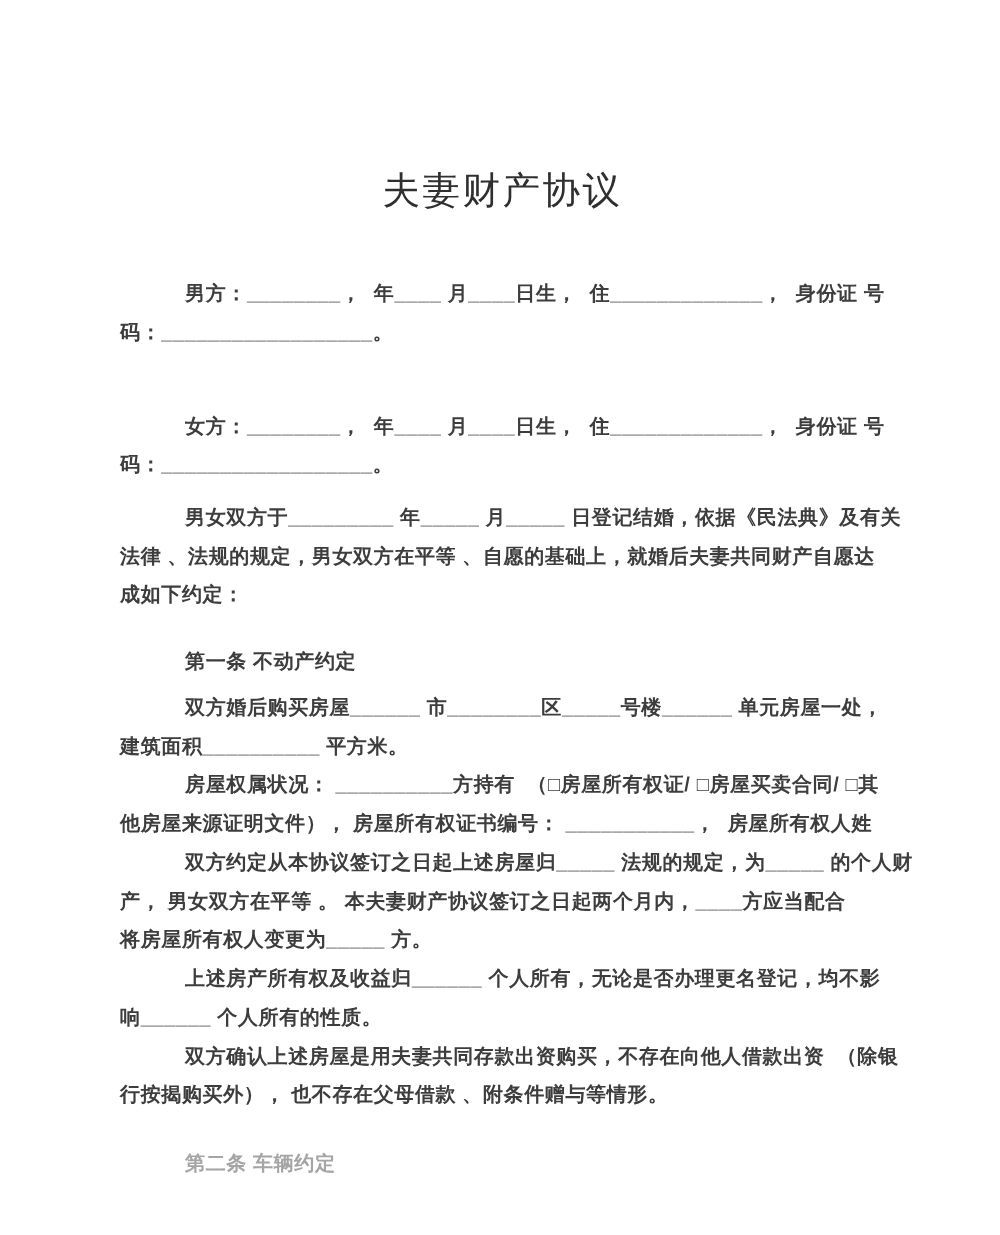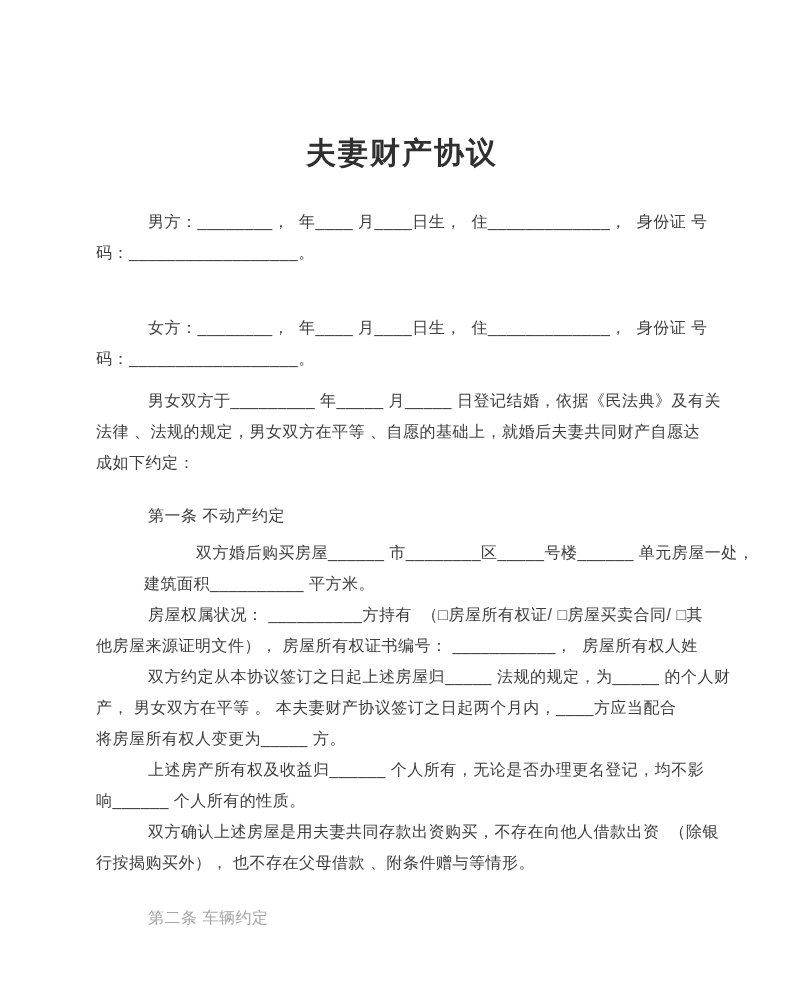--- a/index.html
+++ b/index.html
@@ -12,44 +12,44 @@
     position: relative;
     width: 800px;
     height: 988px;
     background: var(--page-bg, #ffffff);
     padding: 132px 92px 0 96px;
     overflow: hidden;
   }
   .doc-title {
     font-size: 30px;
     line-height: 42px;
-    font-weight: 700;
+    font-weight: 400;
     letter-spacing: 2px;
     text-align: center;
     color: var(--title-color, #2f2f2f);
-    margin-bottom: 32px;
+    margin-bottom: 46px;
   }
   .doc-body {
     color: var(--text-color, #3d3d3d);
   }
-  .para { margin: 0; }
+  .para { margin: 0; font-weight: bold; }
   .line {
     font-size: 16px;
     line-height: 31px;
     min-height: 31px;
     letter-spacing: 0.5px;
     white-space: pre;  
   }
   .line.indent { padding-left: 52px; }
   .line.faded { color: var(--faded-color, #a5a5a5); }
   
   [data-name="paragraph-party-b-info"]            { margin-top: 44px; }
   [data-name="paragraph-marriage-registration-intro"] { margin-top: 11px; }
   [data-name="paragraph-article-1-heading"]       { margin-top: 22px; }
-  [data-name="paragraph-house-purchase"]          { margin-top: 6px; margin-left: 48px; }
+  [data-name="paragraph-house-purchase"]          { margin-top: 6px; }
   [data-name="paragraph-article-2-heading"]       { margin-top: 24px; }
   
   .bottom-fade {
     position: absolute;
     left: 0; right: 0; bottom: 0;
     height: 40px;
     background: linear-gradient(to bottom, rgba(255,255,255,0), rgba(255,255,255,0.55));
     pointer-events: none;
   }
 </style>

